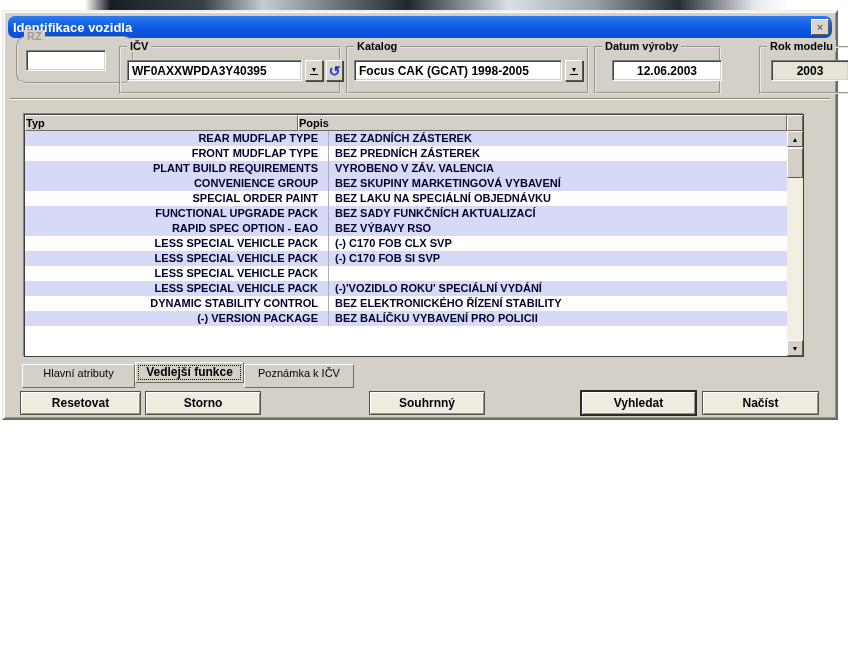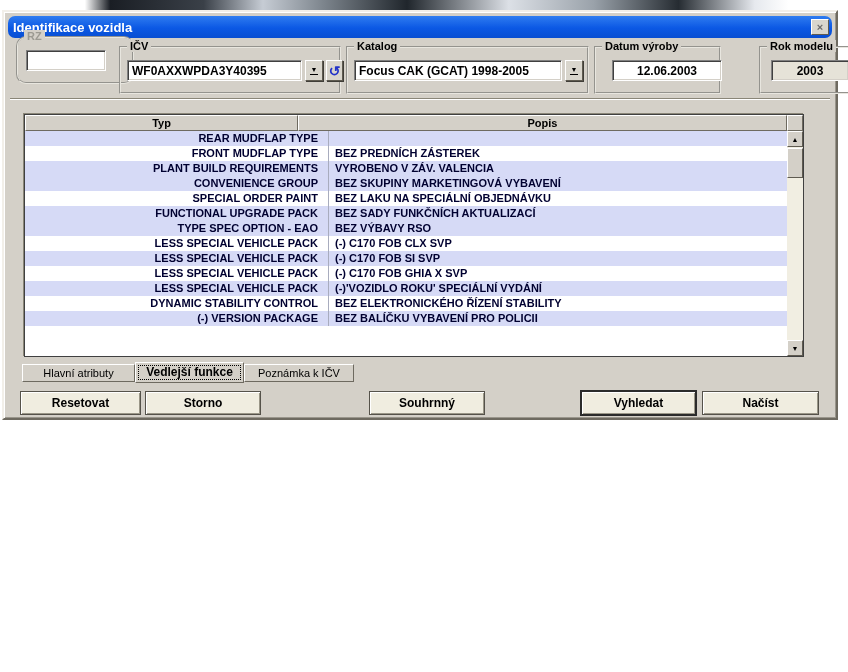--- a/index.html
+++ b/index.html
@@ -44,21 +44,21 @@
   .refresh-glyph { font-size:14px; line-height:14px; font-weight:bold; color:#2233c8; }
 
   #separator { position:absolute; left:6px; right:6px; top:86px; height:2px;
     border-top:1px solid #8a8678; border-bottom:1px solid #fff; }
 
   
   #grid { position:absolute; left:20px; top:102px; width:780px; height:243px;
     background:#fff; border:1px solid #404040; box-shadow:-1px -1px 0 #8a8678; font-weight:bold; }
   #grid-header { display:flex; height:16px; }
   .hcell { background:#d4d0c8; border:1px solid; border-color:#fff #6e6a60 #6e6a60 #fff;
-    font-size:11px; font-weight:bold; color:#000; text-align:center; line-height:14px; }
+    font-size:11px; font-weight:bold; color:#000; text-align:left; line-height:14px; }
   .hcell.typ { width:273px; }
   .hcell.popis { width:489px; }
   .hcell.corner { width:16px; }
   #grid-body { position:absolute; left:0; top:16px; width:762px; height:225px; overflow:hidden; }
   .trow { display:flex; height:15px; line-height:15px; font-size:11px; color:#000030; }
   .trow.alt { background:#d6daf6; }
   .trow.plain { background:#ffffff; }
   .cell-typ { width:304px; text-align:right; padding-right:10px; border-right:1px solid #a8acbe; overflow:hidden; white-space:nowrap; }
   .cell-popis { flex:1; padding-left:6px; overflow:hidden; white-space:nowrap; }
 
@@ -66,21 +66,21 @@
   #vscroll { position:absolute; right:0; top:16px; width:16px; height:225px; background:#f1eee2; }
   .scroll-btn { position:absolute; left:0; width:16px; height:16px; background:#d4d0c8;
     border:1px solid; border-color:#fff #5f5b51 #5f5b51 #fff; font-size:7px; color:#000;
     display:flex; align-items:center; justify-content:center; cursor:default; }
   #scroll-up { top:0; }
   #scroll-down { bottom:0; }
   #scroll-thumb { position:absolute; left:0; top:17px; width:16px; height:30px; background:#d4d0c8;
     border:1px solid; border-color:#fff #5f5b51 #5f5b51 #fff; cursor:default; }
 
   
-  .tab { position:absolute; top:352px; height:18px; background:#d4d0c8;
+  .tab { position:absolute; top:352px; height:24px; background:#d4d0c8;
     border:1px solid; border-color:#fff #6e6a60 #6e6a60 #fff;
     font-size:11px; color:#000; text-align:center; line-height:16px; cursor:default; }
   .tab.active { top:350px; height:21px; font-weight:bold; line-height:19px; font-size:12px; }
   .tab.active .focus-rect { position:absolute; inset:2px; border:1px dotted #000; pointer-events:none; }
 
   
   .btn { position:absolute; top:379px; height:24px; background:#f0ede0;
     border:1px solid #55524a; box-shadow:inset 1px 1px 0 #fff, inset -1px -1px 0 #9a9687;
     font-family:"Liberation Sans", sans-serif; font-size:12px; font-weight:bold; color:#000;
     display:flex; align-items:center; justify-content:center; cursor:default; }
@@ -139,20 +139,21 @@
 
     <div id="grid">
       <div id="grid-header">
         <div class="hcell typ">Typ</div>
         <div class="hcell popis">Popis</div>
         <div class="hcell corner"></div>
       </div>
       <div id="grid-body">
   <div class="trow alt">
     <div class="cell-typ">REAR MUDFLAP TYPE</div>
+    <div class="cell-popis">BEZ ZADNÍCH ZÁSTEREK</div>
   </div>
 
   <div class="trow plain">
     <div class="cell-typ">FRONT MUDFLAP TYPE</div>
     <div class="cell-popis">BEZ PREDNÍCH ZÁSTEREK</div>
   </div>
 
   <div class="trow alt">
     <div class="cell-typ">PLANT BUILD REQUIREMENTS</div>
     <div class="cell-popis">VYROBENO V ZÁV. VALENCIA</div>
@@ -169,37 +170,36 @@
     <div class="cell-popis">BEZ LAKU NA SPECIÁLNÍ OBJEDNÁVKU</div>
   </div>
 
   <div class="trow alt">
     <div class="cell-typ">FUNCTIONAL UPGRADE PACK</div>
     <div class="cell-popis">BEZ SADY FUNKČNÍCH AKTUALIZACÍ</div>
   </div>
 
 
   <div class="trow alt">
-    <div class="cell-typ">TYPE SPEC OPTION - EAO</div>
+    <div class="cell-typ">RAPID SPEC OPTION - EAO</div>
     <div class="cell-popis">BEZ VÝBAVY RSO</div>
   </div>
 
   <div class="trow plain">
     <div class="cell-typ">LESS SPECIAL VEHICLE PACK</div>
     <div class="cell-popis">(-) C170 FOB CLX SVP</div>
   </div>
 
   <div class="trow alt">
     <div class="cell-typ">LESS SPECIAL VEHICLE PACK</div>
     <div class="cell-popis">(-) C170 FOB SI SVP</div>
   </div>
 
   <div class="trow plain">
     <div class="cell-typ">LESS SPECIAL VEHICLE PACK</div>
-    <div class="cell-popis">(-) C170 FOB GHIA X SVP</div>
   </div>
 
   <div class="trow alt">
     <div class="cell-typ">LESS SPECIAL VEHICLE PACK</div>
     <div class="cell-popis">(-)'VOZIDLO ROKU' SPECIÁLNÍ VYDÁNÍ</div>
   </div>
 
   <div class="trow plain">
     <div class="cell-typ">DYNAMIC STABILITY CONTROL</div>
     <div class="cell-popis">BEZ ELEKTRONICKÉHO ŘÍZENÍ STABILITY</div>

